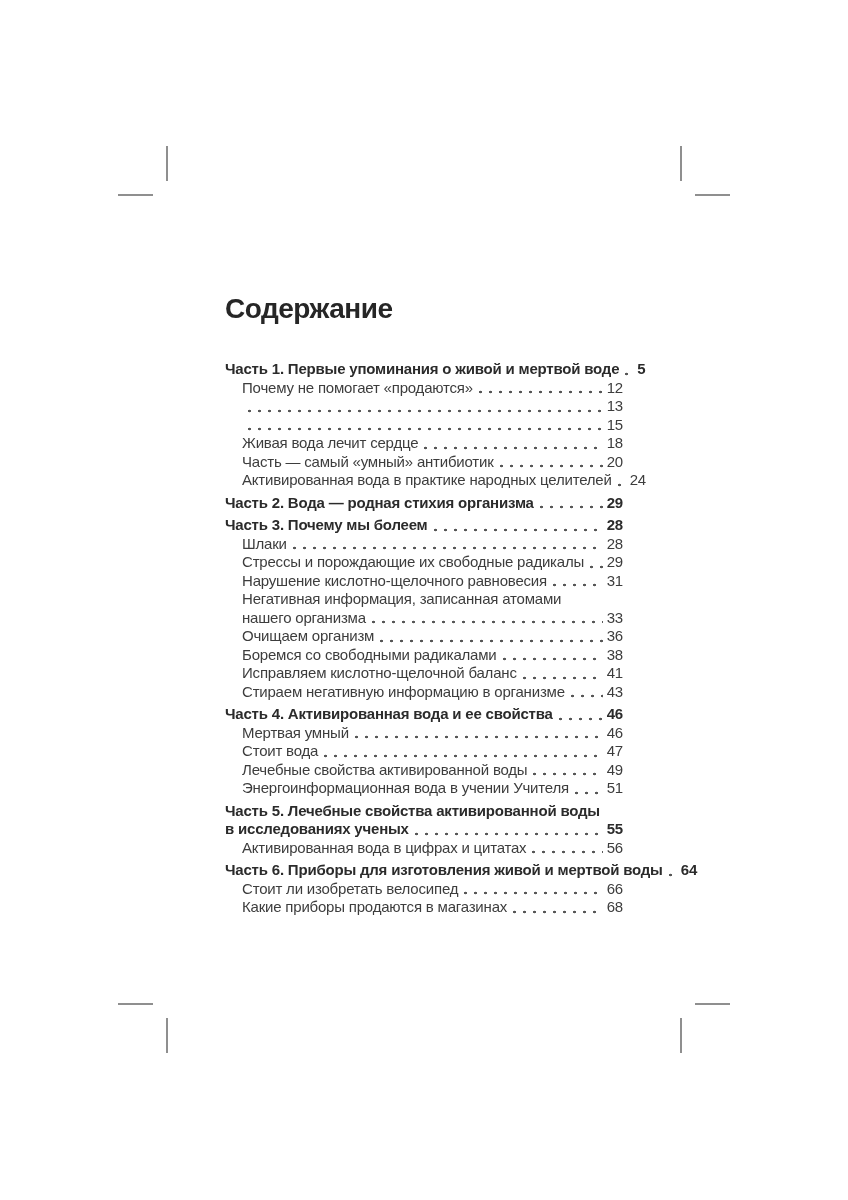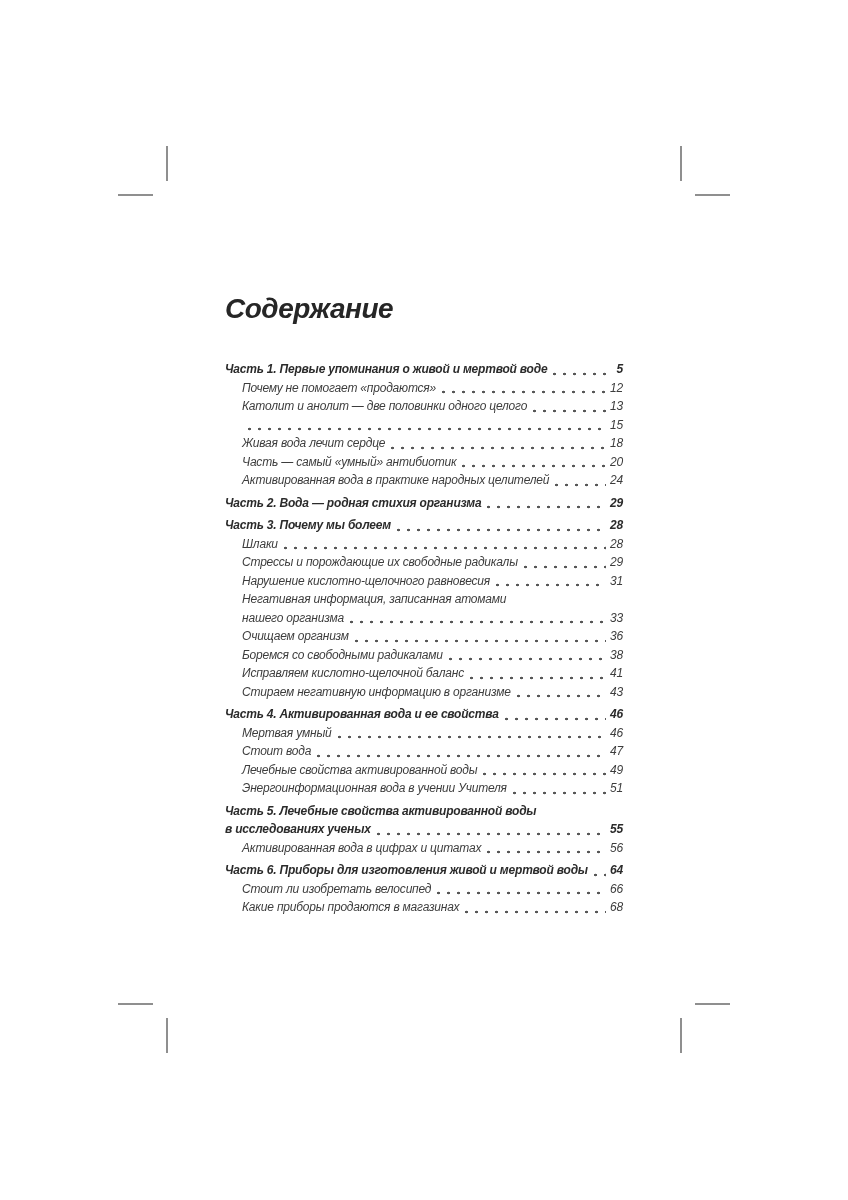--- a/index.html
+++ b/index.html
@@ -9,21 +9,20 @@
     height: 1200px;
     background: #ffffff;
     font-family: "Liberation Sans", sans-serif;
     overflow: hidden;
   }
   .page {
     position: relative;
     width: 848px;
     height: 1200px;
     background: #ffffff;
-    font-style: italic;
   }
   
   .crop { position: absolute; background: #8f8f8f; }
   .crop.v { width: 1.5px; height: 35px; }
   .crop.h { width: 35px; height: 1.5px; }
   .tl-v { left: 166px; top: 146px; }
   .tl-h { left: 118px; top: 194px; }
   .tr-v { left: 680px; top: 146px; }
   .tr-h { left: 695px; top: 194px; }
   .bl-h { left: 118px; top: 1003px; }
@@ -44,21 +43,21 @@
     font-weight: bold;
     letter-spacing: -0.5px;
     color: #262626;
   }
   .toc {
     margin-top: 36px;
   }
   .entry {
     display: flex;
     align-items: flex-start;
-    font-size: 12px;
+    font-size: 15px;
     line-height: 18.5px;
     letter-spacing: -0.2px;
     color: #3d3d3d;
   }
   .entry.part {
     font-weight: bold;
     color: #2b2b2b;
   }
   .entry.part.first { margin-top: 4px; }
   .entry.sub { padding-left: 17px; }
@@ -97,21 +96,20 @@
           <span class="label">Часть 1. Первые упоминания о живой и мертвой воде</span>
           <span class="leader"></span>
           <span class="page-num">5</span>
         </div>
         <div class="entry sub first">
           <span class="label">Почему не помогает «продаются»</span>
           <span class="leader"></span>
           <span class="page-num">12</span>
         </div>
         <div class="entry sub first">
-          <span class="label">Католит и анолит — две половинки одного целого</span>
           <span class="leader"></span>
           <span class="page-num">13</span>
         </div>
         <div class="entry sub first">
           <span class="leader"></span>
           <span class="page-num">15</span>
         </div>
         <div class="entry sub first">
           <span class="label">Живая вода лечит сердце</span>
           <span class="leader"></span>

